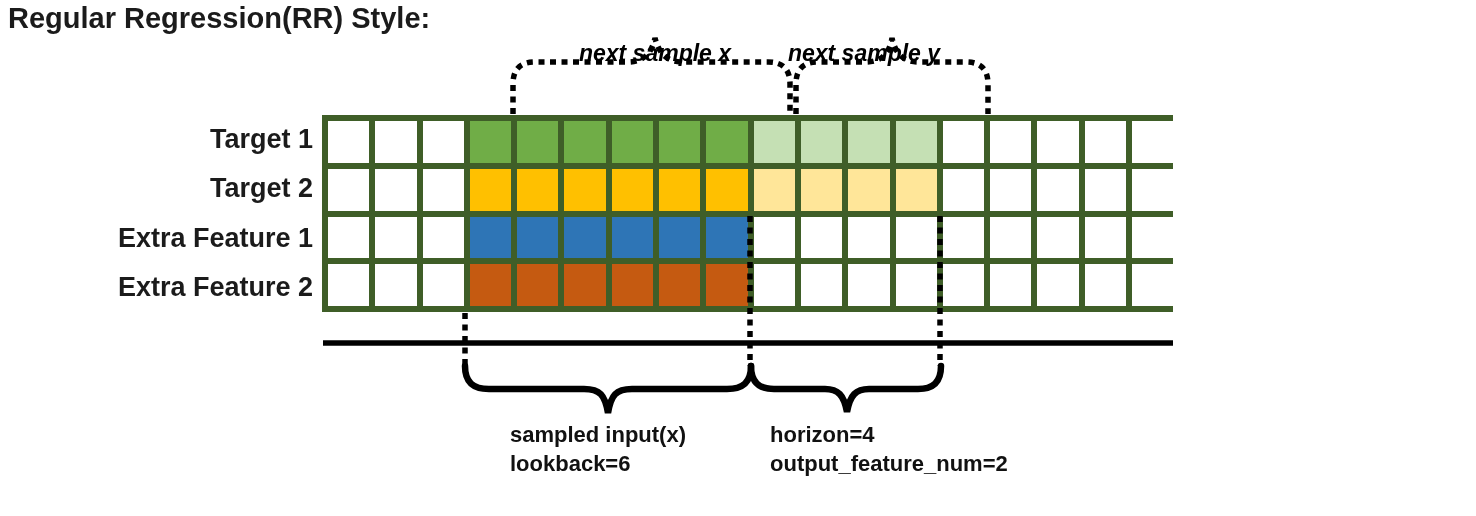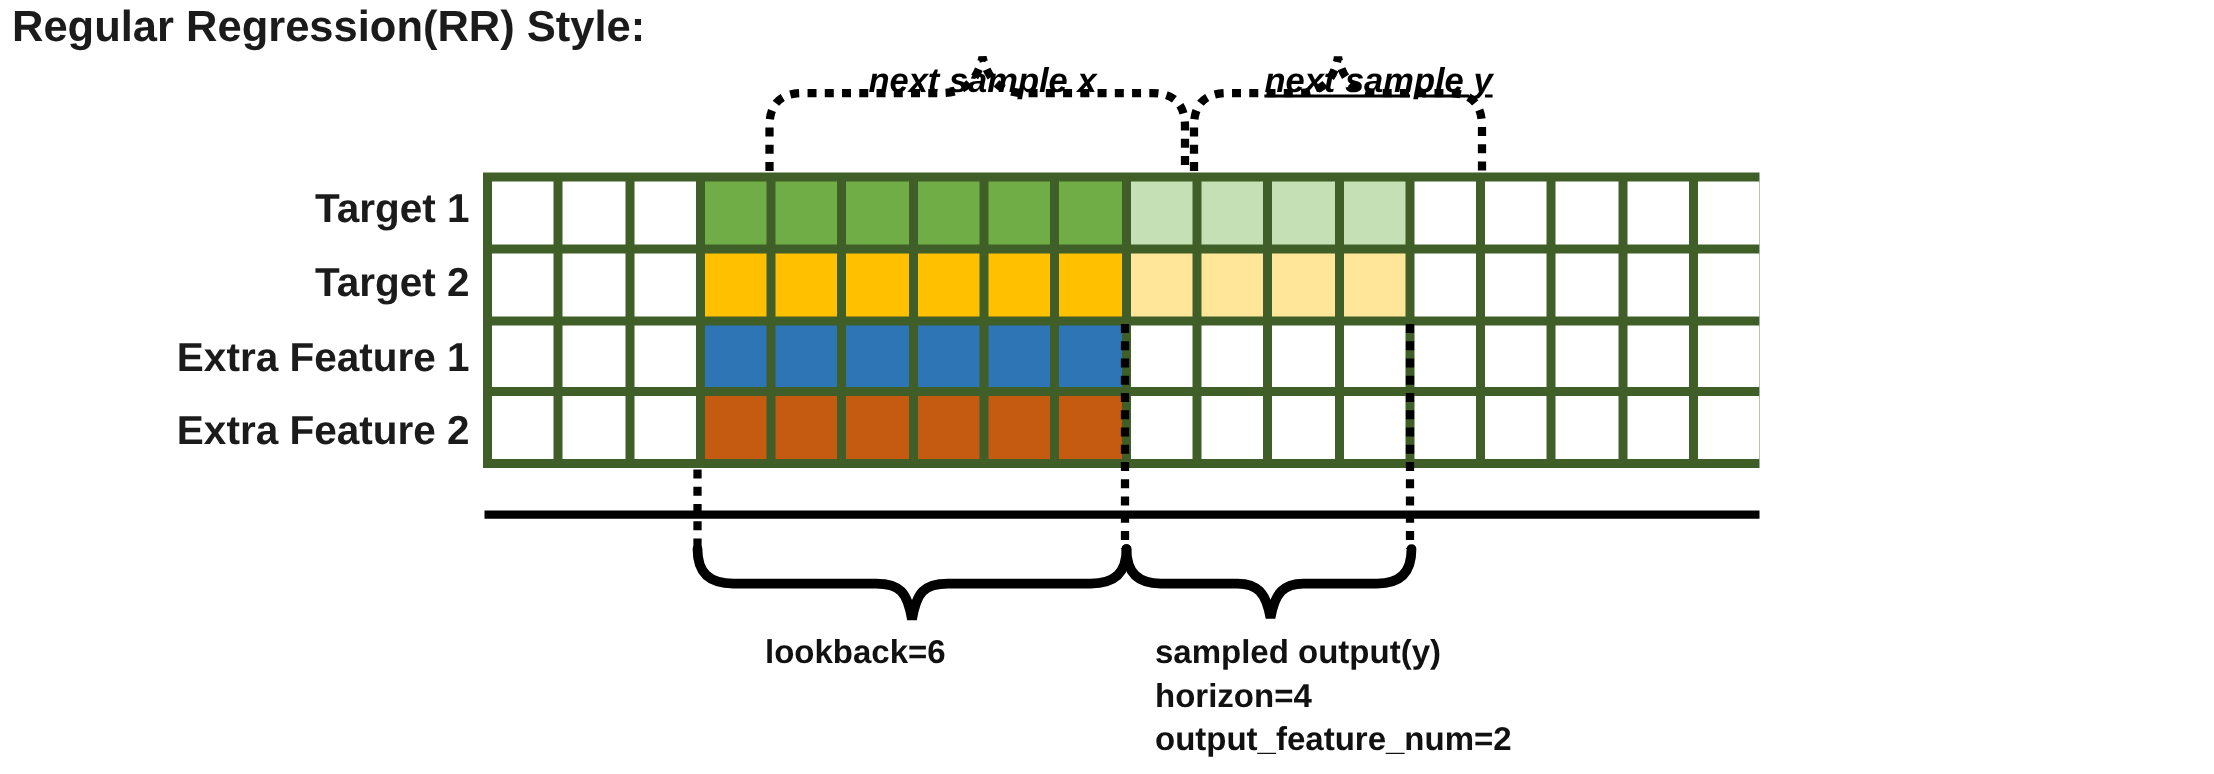--- a/index.html
+++ b/index.html
@@ -30,21 +30,21 @@
     width: 300px;
     text-align: center;
     font-size: 23px;
     font-style: italic;
     font-weight: 600;
     color: #000;
     white-space: nowrap;
     margin-top: 36px;
   }
   #next-x-label { left: 505px; }
-  #next-y-label { left: 769px; text-decoration: underline; }
+  #next-y-label { left: 714px; }
 
   #row-labels {
     position: absolute;
     left: 0;
     top: 115px;
     width: 313px;
     height: 197px;
     display: flex;
     flex-direction: column;
   }
@@ -217,24 +217,24 @@
       <div class="cell" style="background: rgb(255, 255, 255);"></div>
       <div class="cell" style="background: rgb(255, 255, 255);"></div>
       <div class="cell" style="background: rgb(255, 255, 255);"></div>
       <div class="cell" style="background: rgb(255, 255, 255);"></div>
       <div class="cell" style="background: rgb(255, 255, 255);"></div>
       <div class="cell" style="background: rgb(255, 255, 255);"></div>
     </div>
 
 
   <div id="input-note" class="note">
+    <div>sampled input(x)</div>
     <div>lookback=6</div>
   </div>
   <div id="output-note" class="note">
-    <div>sampled output(y)</div>
     <div>horizon=4</div>
     <div>output_feature_num=2</div>
   </div>
 
   <svg id="overlay" viewBox="0 0 1476 516" xmlns="http://www.w3.org/2000/svg">
 
     <path d="M513,114 L513,84 Q513,62 535,62 L628,62 Q650,62 655,38 Q661,62 682,62 L768,62 Q790,62 790,84 L790,114" fill="none" stroke="#000" stroke-width="5.5" stroke-dasharray="6 5.5"></path>
 
     <path d="M796,114 L796,84 Q796,62 818,62 L866,62 Q888,62 892,38 Q897,62 918,62 L966,62 Q988,62 988,84 L988,114" fill="none" stroke="#000" stroke-width="5.5" stroke-dasharray="6 5.5"></path>
 

